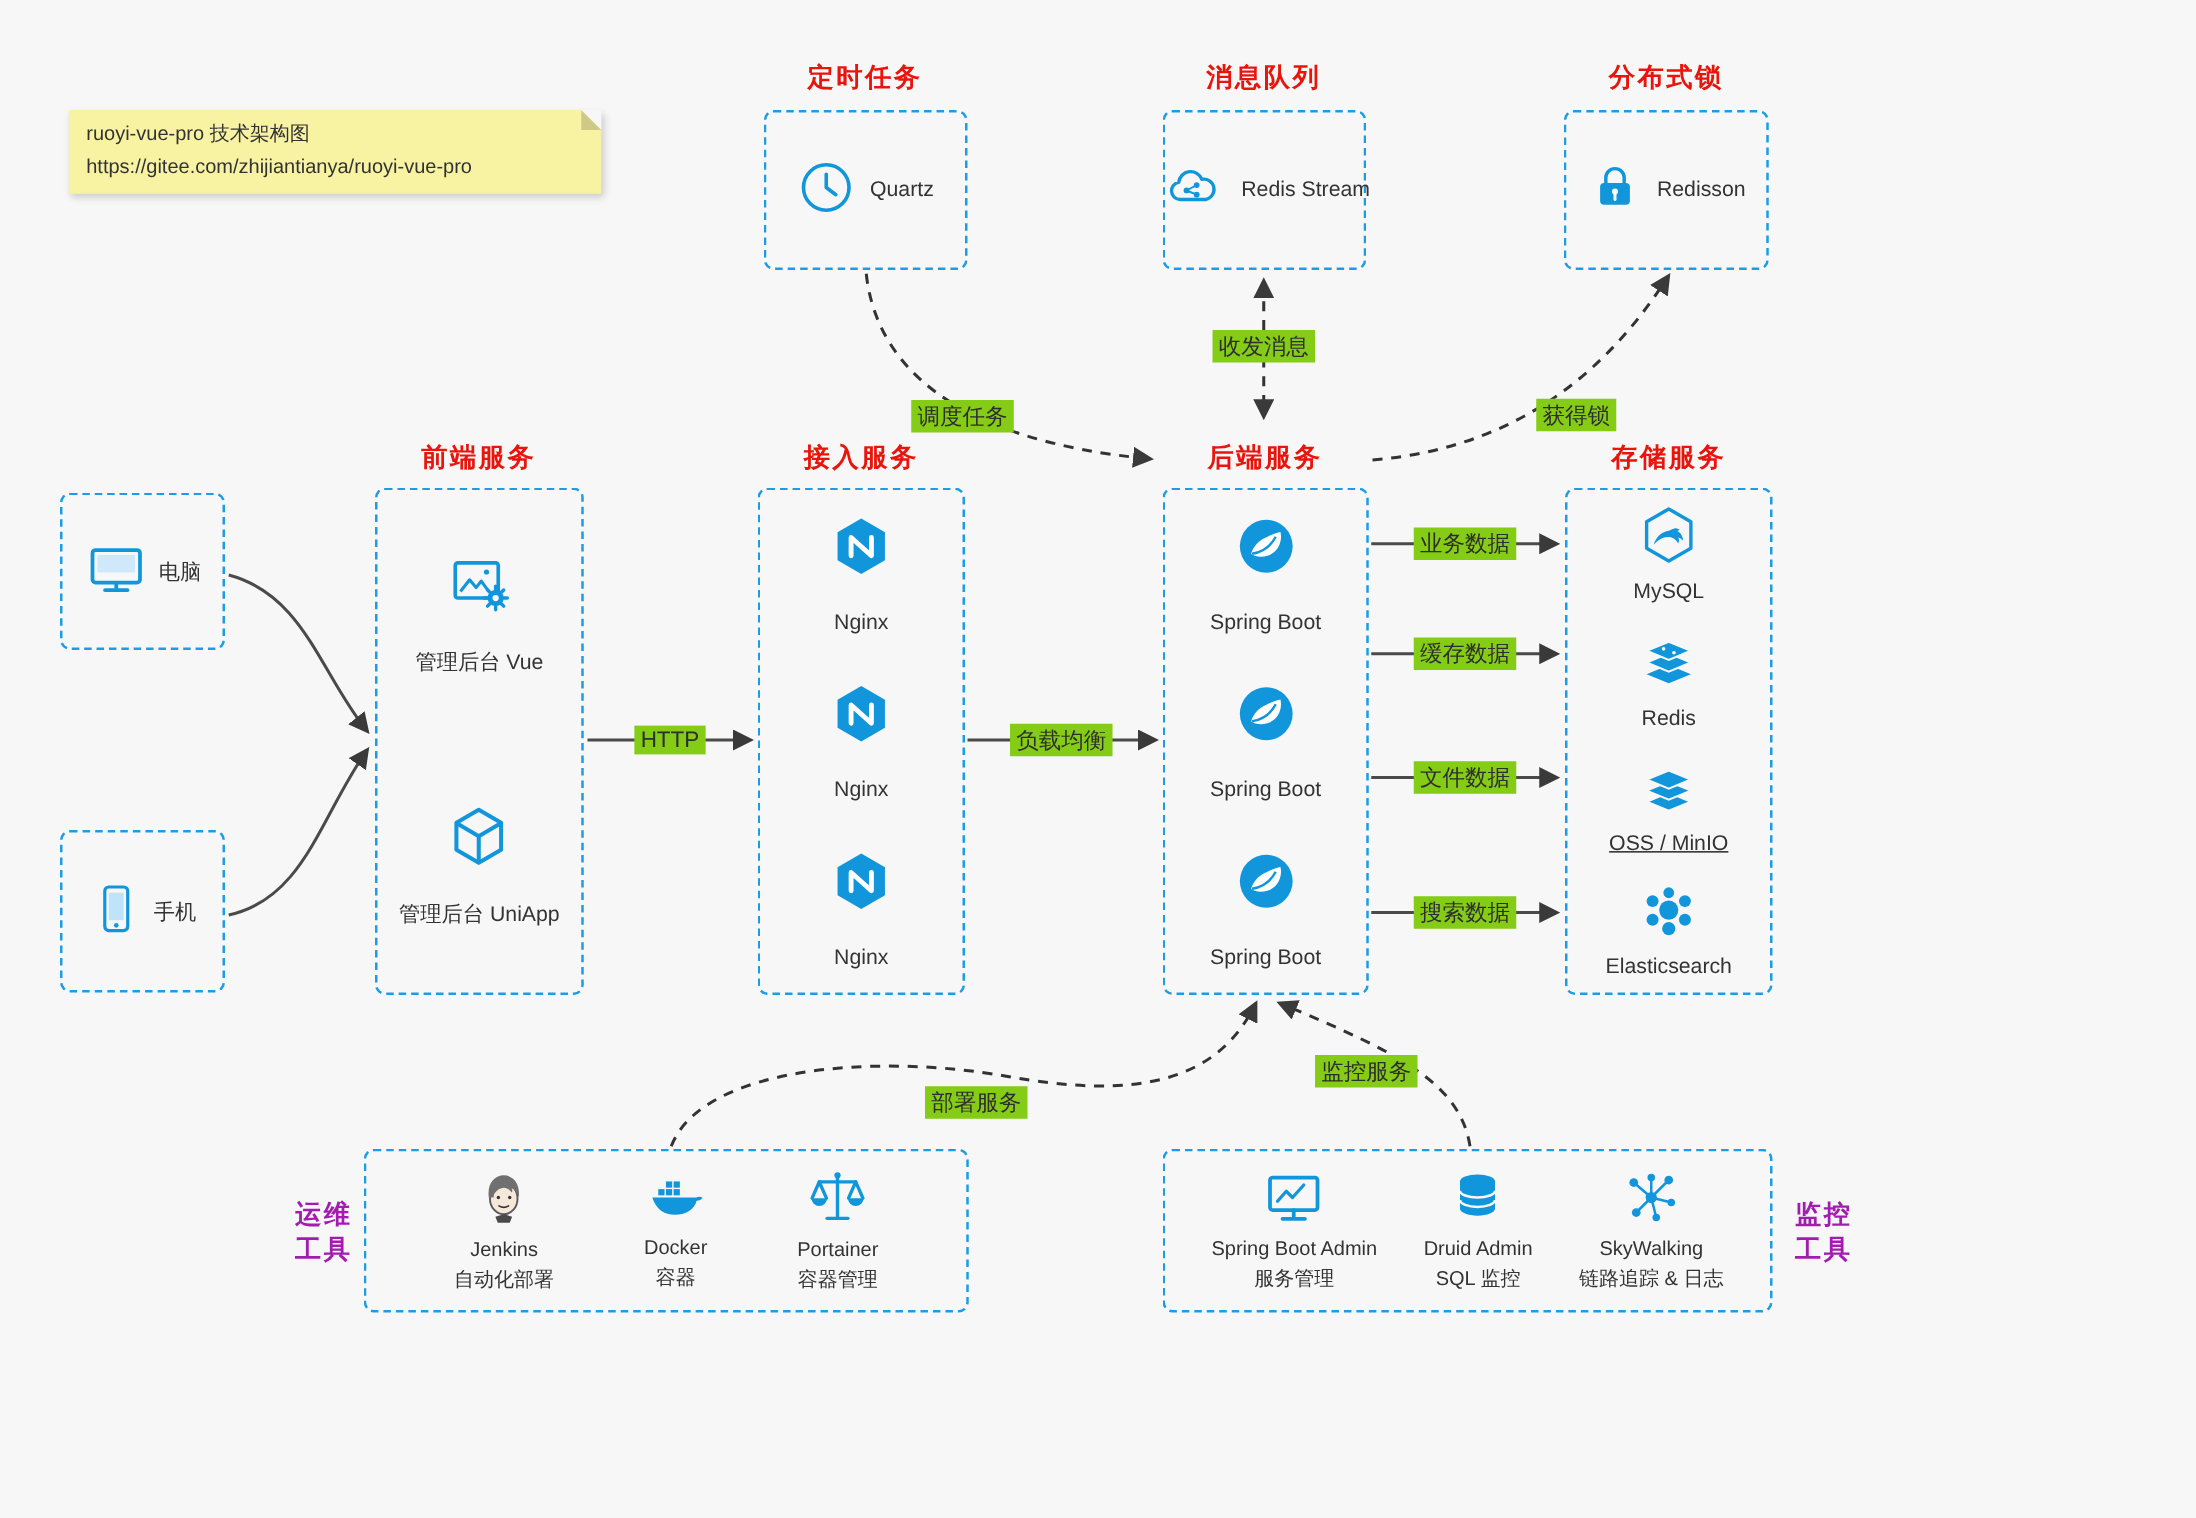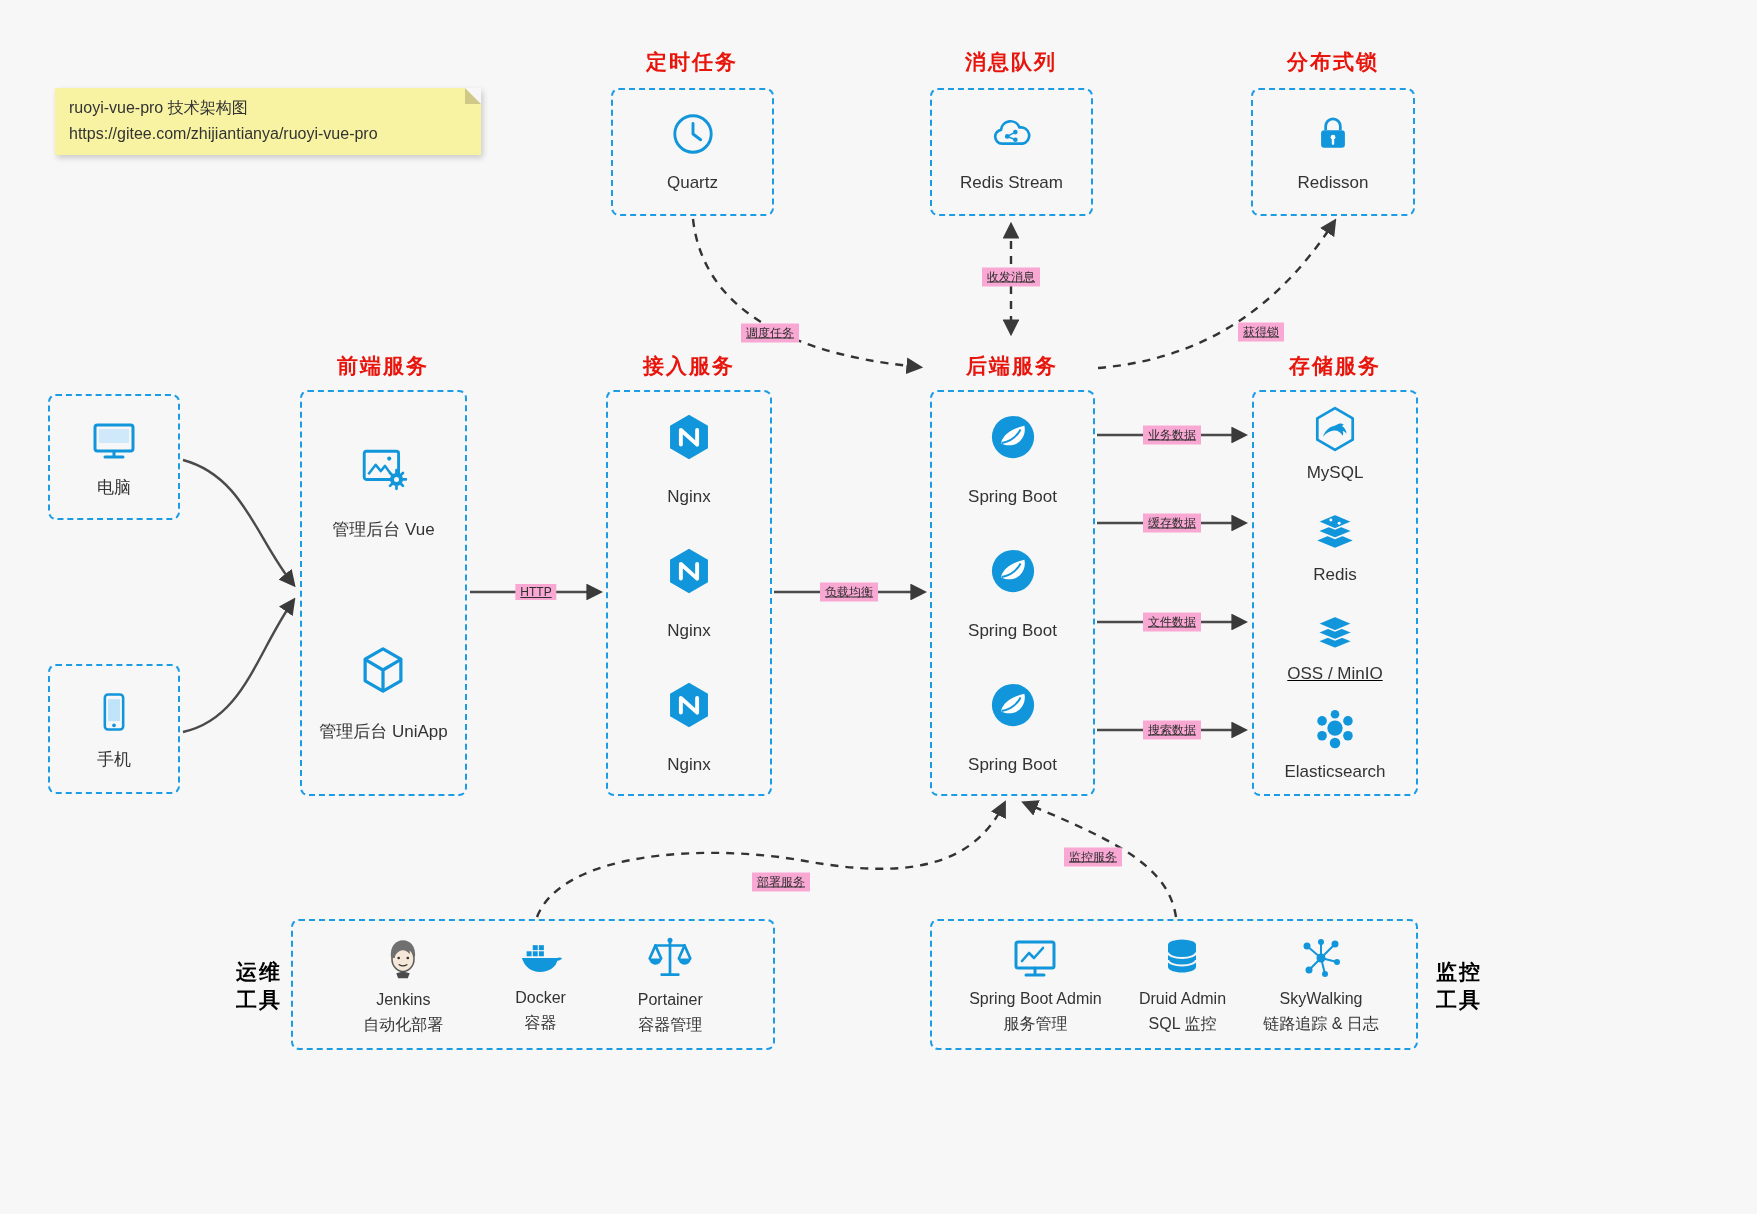--- a/index.html
+++ b/index.html
@@ -1,41 +1,41 @@
 <!DOCTYPE html>
 <html><head>
 <meta charset="utf-8">
 <style>
   html,body{margin:0;padding:0;background:#f7f7f7;font-family:"Liberation Sans","DejaVu Sans",sans-serif;}
   .canvas{position:relative;width:1757px;height:1214px;background:#f7f7f7;overflow:hidden;}
 
   .dbox{position:absolute;border:2px dashed #1b9ce5;border-radius:8px;box-sizing:border-box;background:transparent;z-index:2;}
   .sec-title{position:absolute;color:#e8150d;font-weight:bold;font-size:21px;letter-spacing:2px;transform:translateX(-50%);white-space:nowrap;z-index:4;}
-  .side-label{position:absolute;color:#000000;font-weight:bold;font-size:21px;line-height:1.35;text-align:left;letter-spacing:2px;z-index:4;}
+  .side-label{position:absolute;color:#a21caf;font-weight:bold;font-size:21px;line-height:1.35;text-align:left;letter-spacing:2px;z-index:4;}
 
   .vflex{display:flex;flex-direction:column;align-items:center;justify-content:space-around;}
-  .center{display:flex;flex-direction:column;align-items:center;justify-content:center;gap:12px;}
+  .center{display:flex;flex-direction:row;align-items:center;justify-content:center;gap:12px;}
   .stack-item{display:flex;flex-direction:column;align-items:center;gap:20px;}
   .item-label{font-size:17px;color:#333;white-space:nowrap;}
 
   .hflex{display:flex;flex-direction:row;align-items:center;justify-content:space-evenly;}
   .bottom-item{display:flex;flex-direction:column;align-items:center;gap:2px;}
   .bi-name,.bi-desc{font-size:16px;color:#333;line-height:1.4;white-space:nowrap;}
 
   .note{position:absolute;left:55px;top:88px;width:398px;background:#f8f3a3;color:#333;
         font-size:16px;line-height:1.65;padding:7px 14px;box-shadow:2px 3px 6px rgba(0,0,0,.18);z-index:3;}
   .note::after{content:"";position:absolute;top:0;right:0;width:0;height:0;
         border-top:16px solid #f7f7f7;border-left:16px solid #cfc887;}
 
   .overlay{position:absolute;left:0;top:0;width:1757px;height:1214px;z-index:1;pointer-events:none;}
   .solid{fill:none;stroke:#4a4a4a;stroke-width:2.4;}
   .dash{fill:none;stroke:#333;stroke-width:2.4;stroke-dasharray:8 7;}
 
-  .edge-label{position:absolute;transform:translate(-50%,-50%);background:#f9a8d4;color:#2e2e2e;
-        font-size:12px;padding:1px 5px;white-space:nowrap;z-index:6;text-decoration:underline;}
+  .edge-label{position:absolute;transform:translate(-50%,-50%);background:#84cc16;color:#2e2e2e;
+        font-size:18px;padding:1px 5px;white-space:nowrap;z-index:6;}
 </style>
 </head>
 <body>
 
 <div class="canvas">
 
   <div class="note">
     <div>ruoyi-vue-pro 技术架构图</div>
     <div>https://gitee.com/zhijiantianya/ruoyi-vue-pro</div>
   </div>

